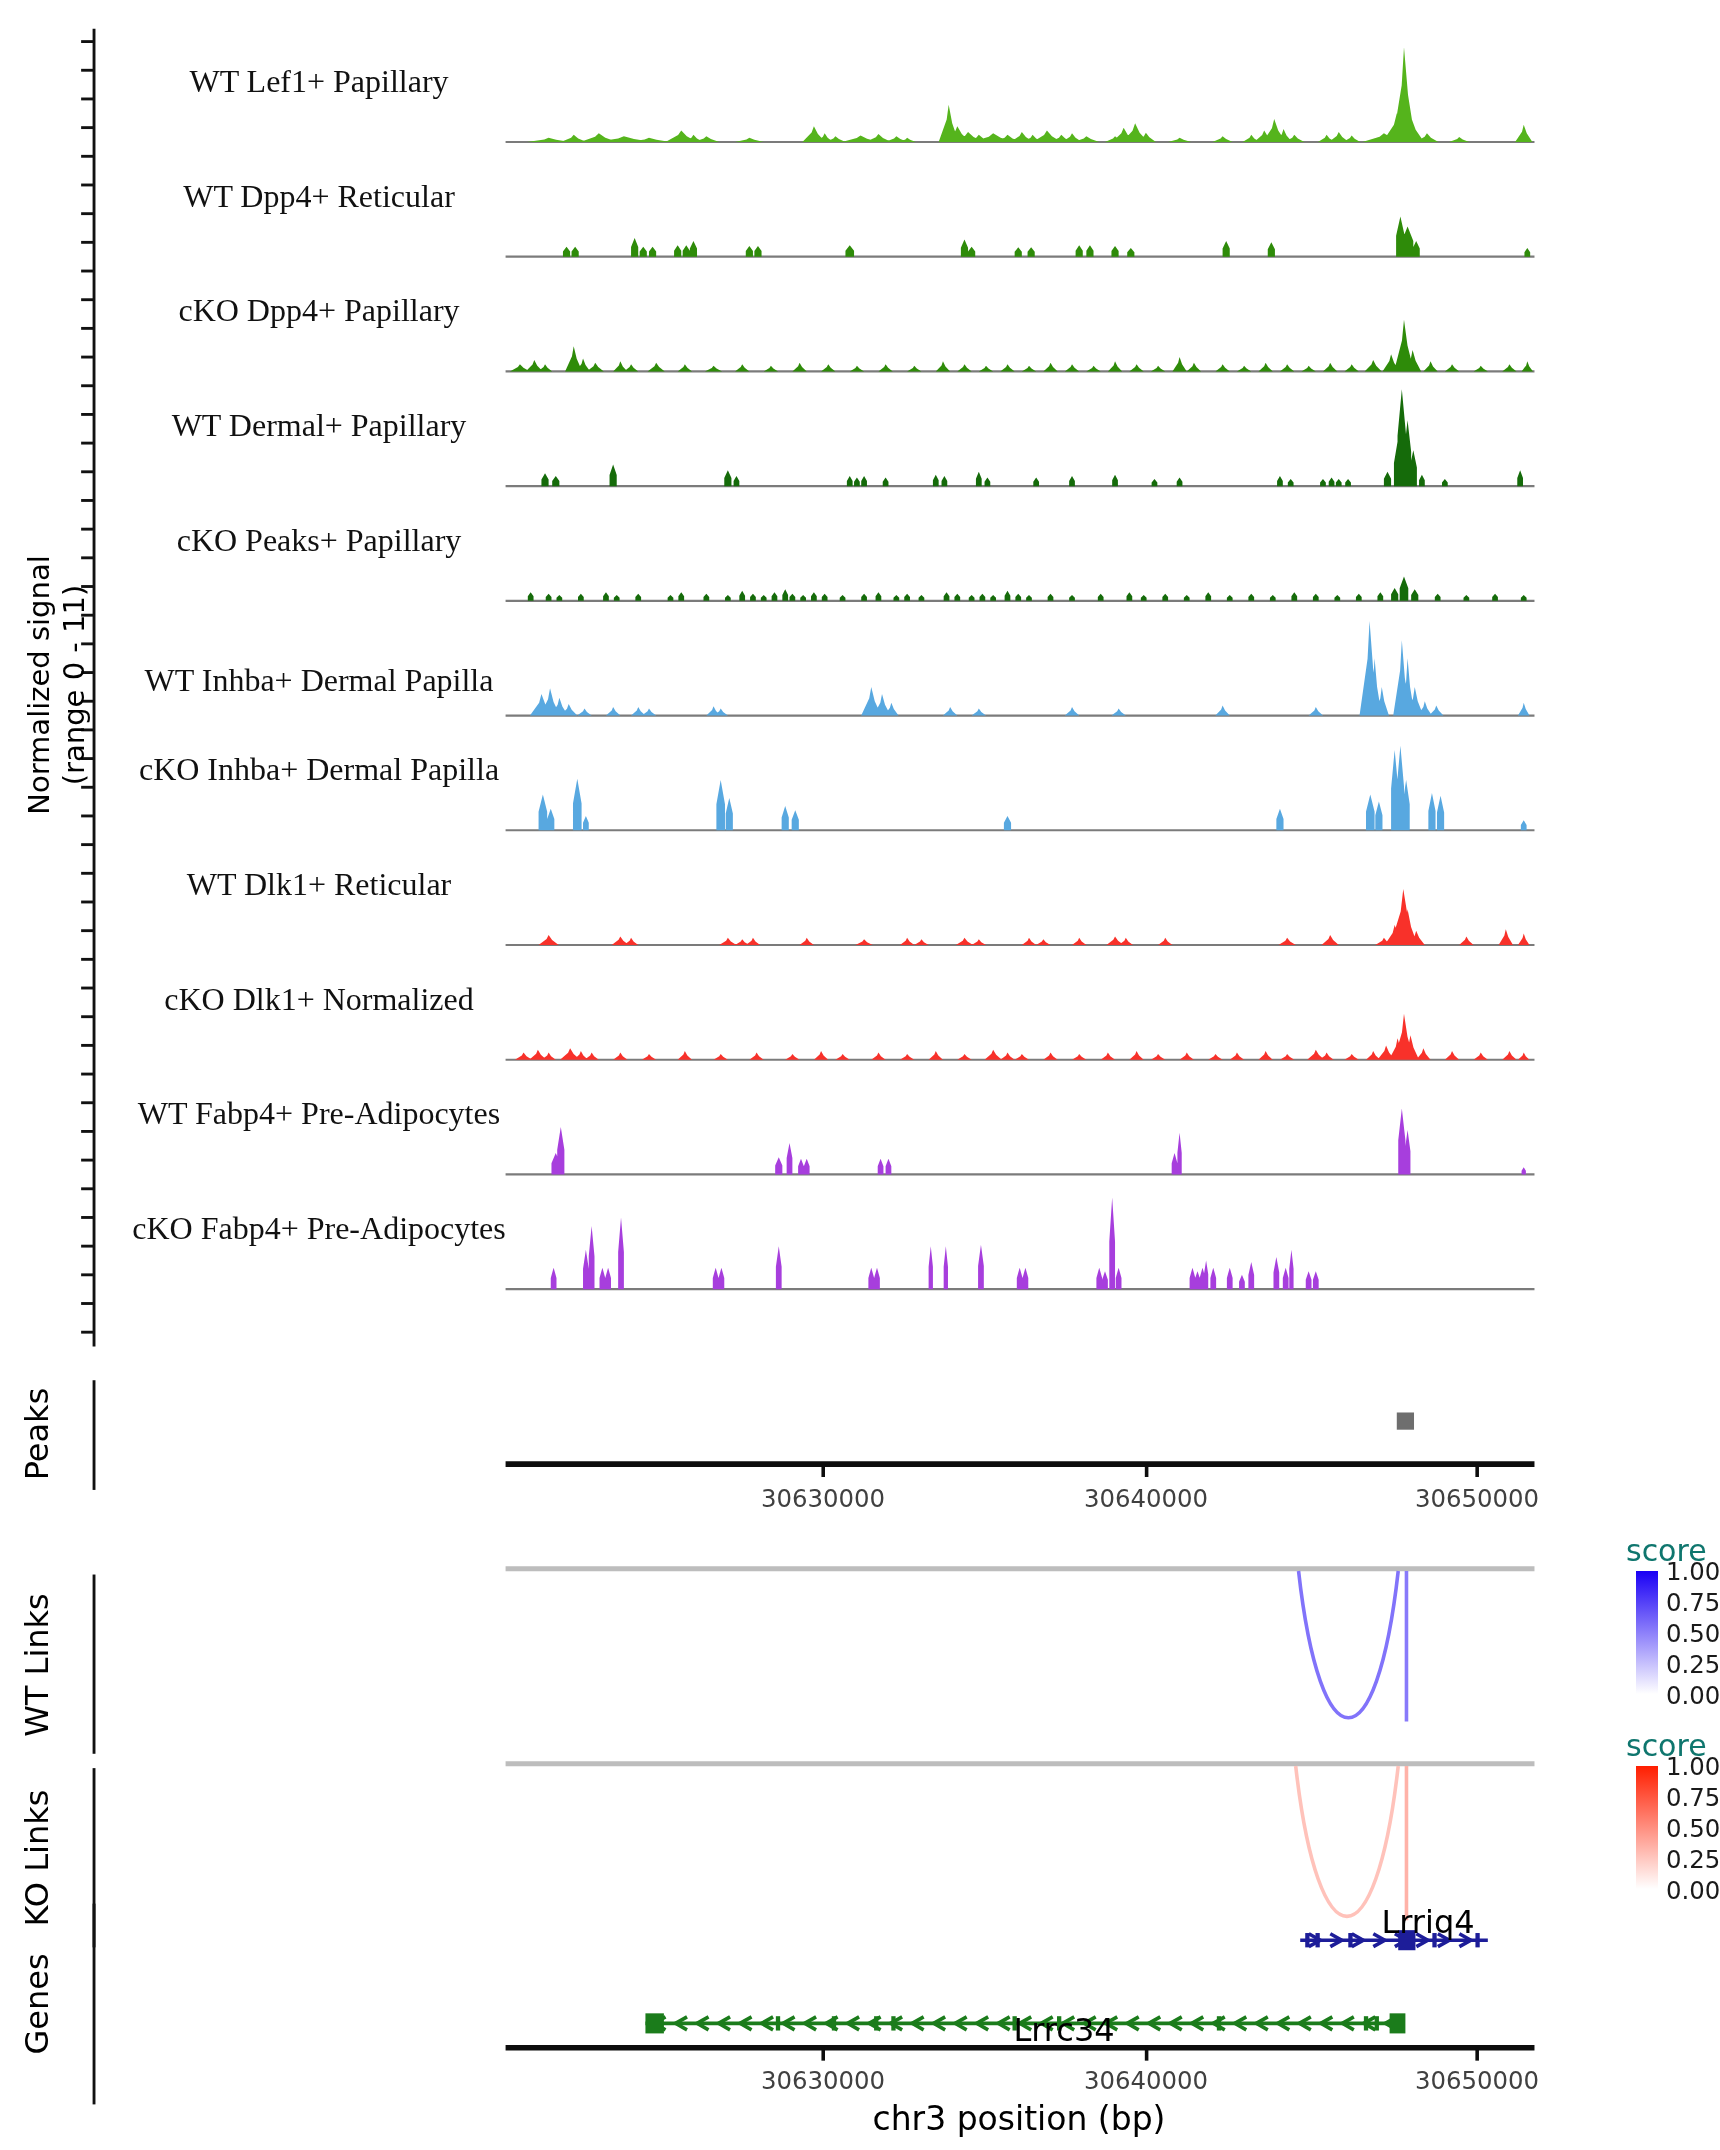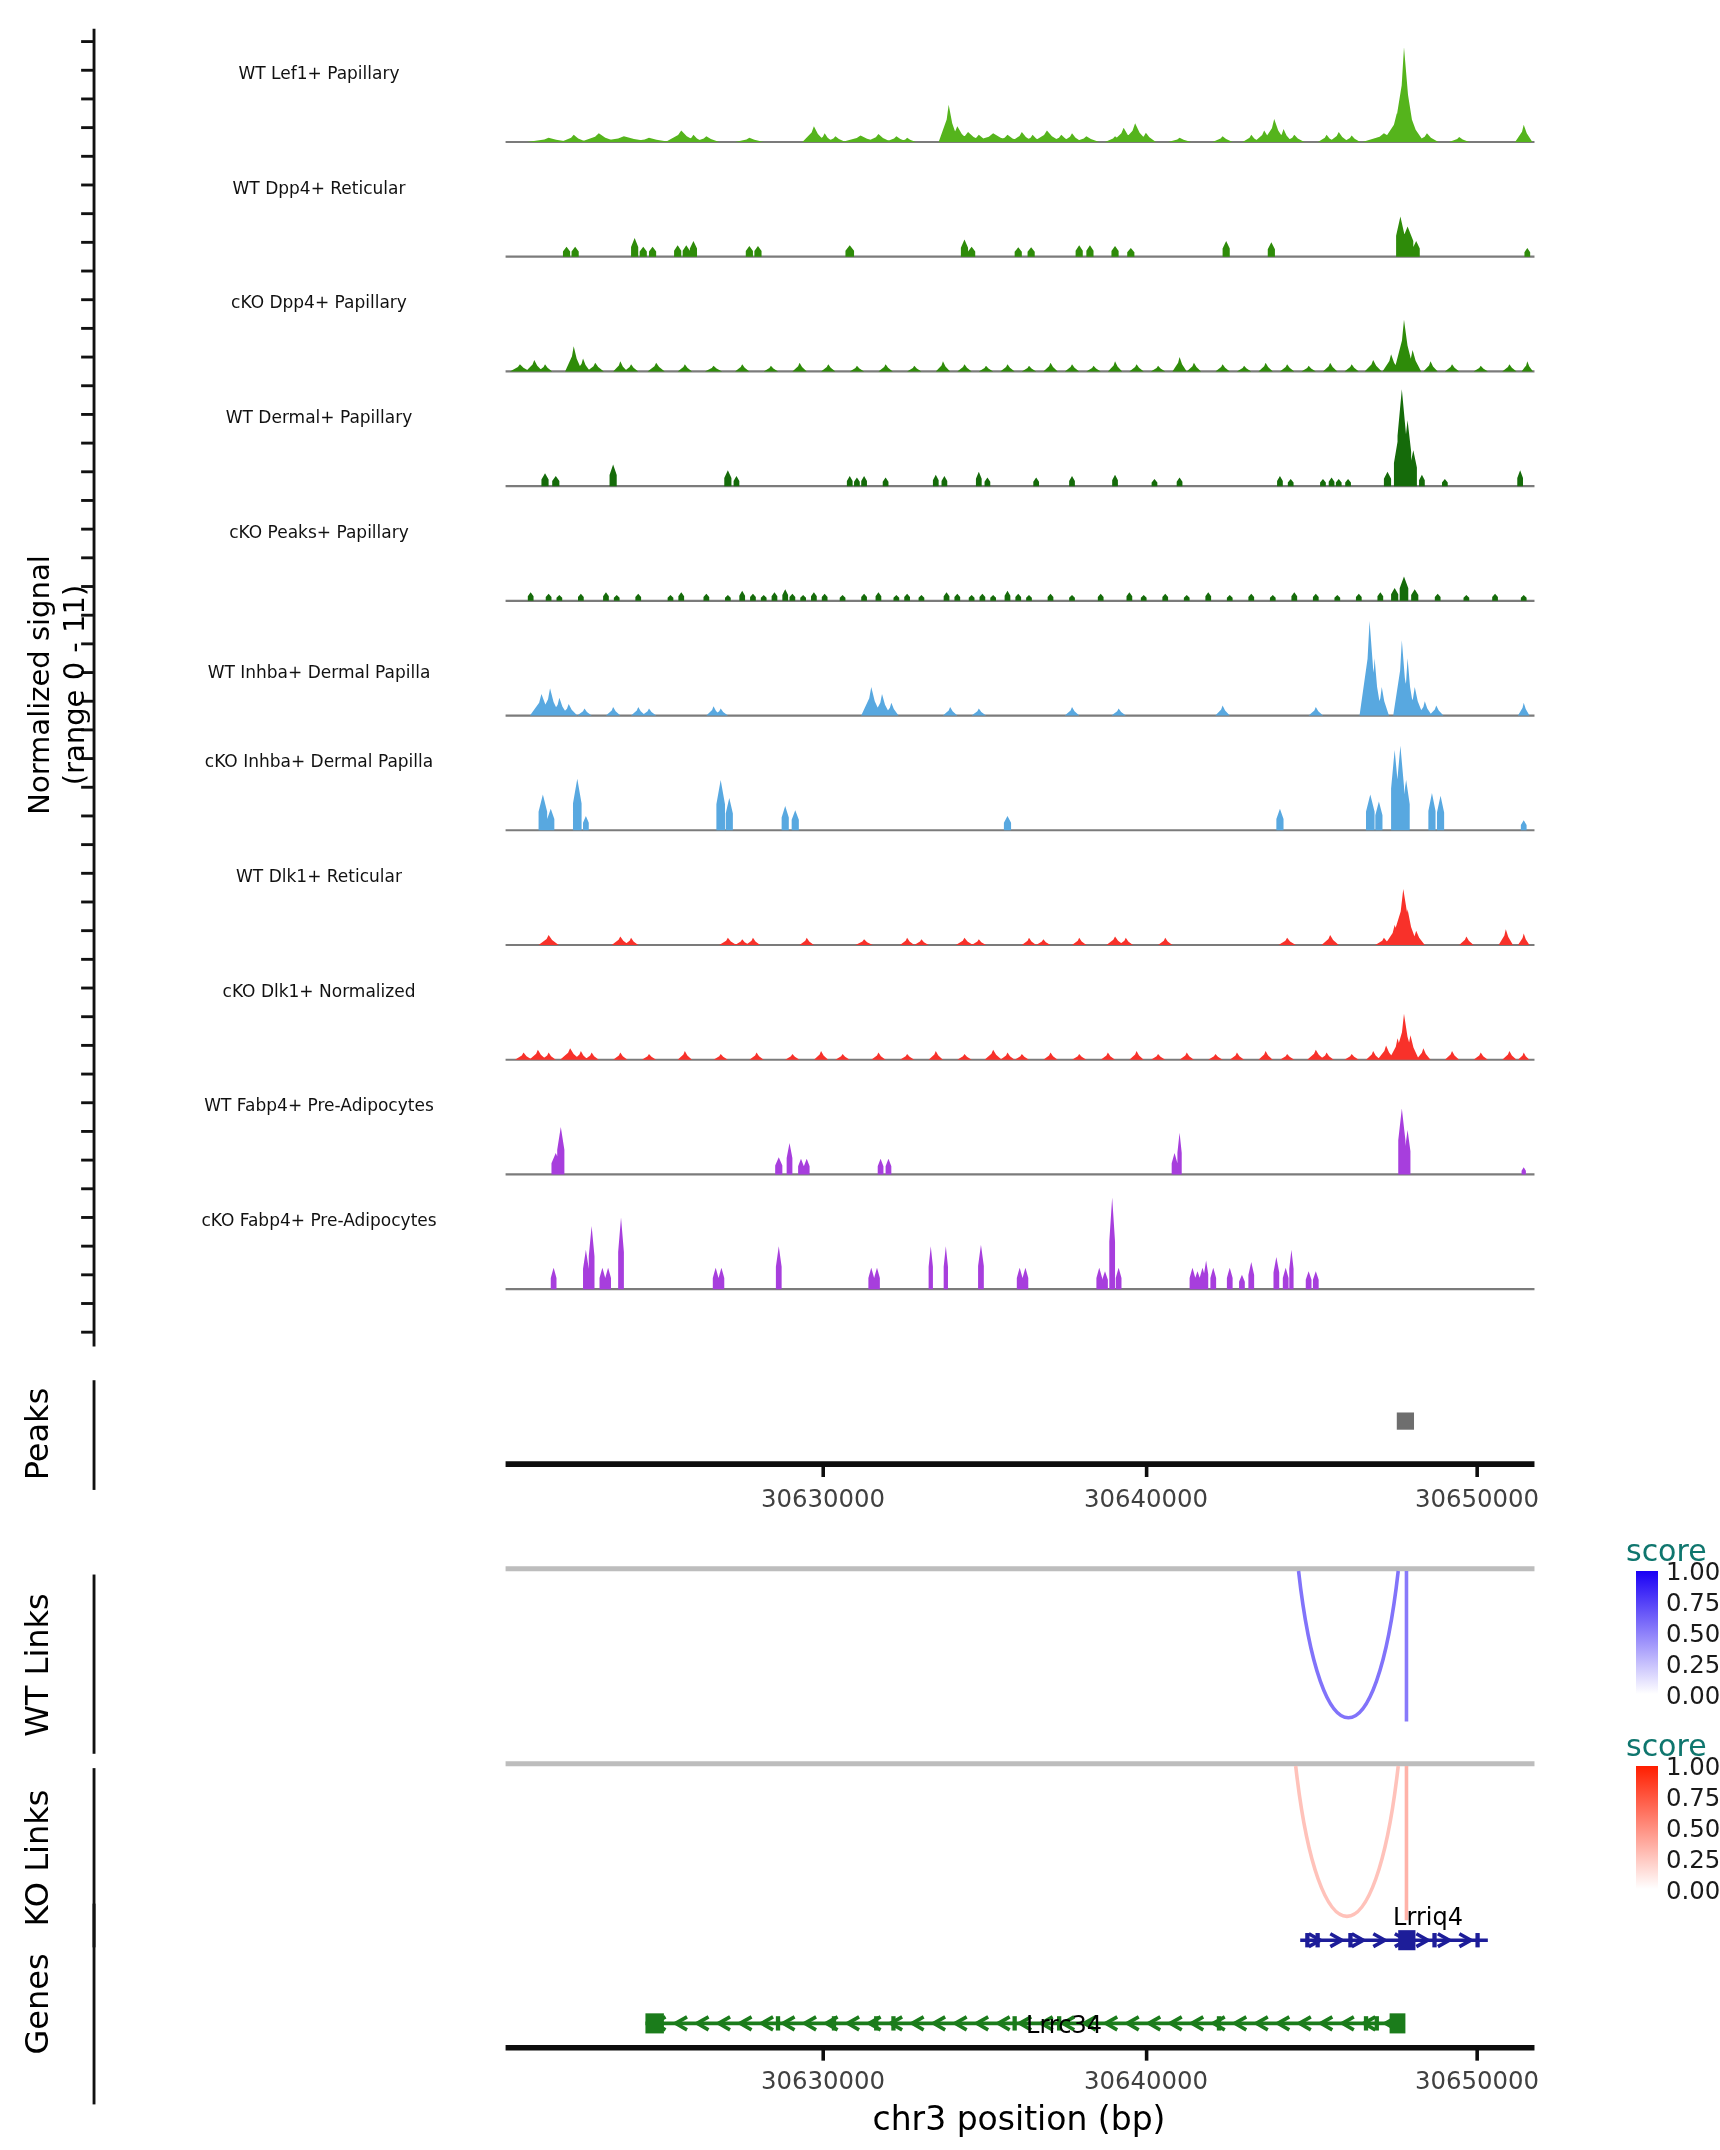--- a/index.html
+++ b/index.html
@@ -4,27 +4,27 @@
 <style>
   html,body{margin:0;padding:0;background:#ffffff;}
   #fig{position:relative;width:1721px;height:2151px;background:#ffffff;overflow:hidden;
        font-family:"DejaVu Sans","Liberation Sans",sans-serif;}
   #gfx{position:absolute;left:0;top:0;}
   .rot{position:absolute;transform:translate(-50%,-50%) rotate(-90deg);transform-origin:center;
        white-space:nowrap;color:#000;}
   .seclab{font-size:32px;}
   .ylab{font-size:29px;}
   .track-label{position:absolute;left:104px;width:430px;text-align:center;
-               font-size:17px;color:#111;white-space:nowrap;}
+               font-size:32px;color:#111;white-space:nowrap;font-family:Liberation Serif, serif;}
   .ticklab{position:absolute;transform:translateX(-50%);font-size:24.4px;color:#404040;white-space:nowrap;}
   .axis-title{position:absolute;transform:translateX(-50%);font-size:33px;color:#000;white-space:nowrap;}
   .score-title{position:absolute;font-size:30px;color:#0f766e;}
   .leg-bar{position:absolute;width:21.5px;}
   .leg-lab{position:absolute;font-size:24.4px;color:#1a1a1a;transform:translateY(-50%);}
-  .gene-label{position:absolute;transform:translateX(-50%);font-size:24px;color:#000;white-space:nowrap;}
+  .gene-label{position:absolute;transform:translateX(-50%);font-size:32px;color:#000;white-space:nowrap;}
 </style>
 </head>
 <body>
 
 <div id="fig">
   <svg id="gfx" width="1721" height="2151" viewBox="0 0 2400 3000">
       <line x1="131" y1="40" x2="131" y2="1878" stroke="#111" stroke-width="4"></line>
       <line x1="113" y1="58" x2="131" y2="58" stroke="#111" stroke-width="4"></line>
       <line x1="113" y1="98" x2="131" y2="98" stroke="#111" stroke-width="4"></line>
       <line x1="113" y1="138" x2="131" y2="138" stroke="#111" stroke-width="4"></line>

